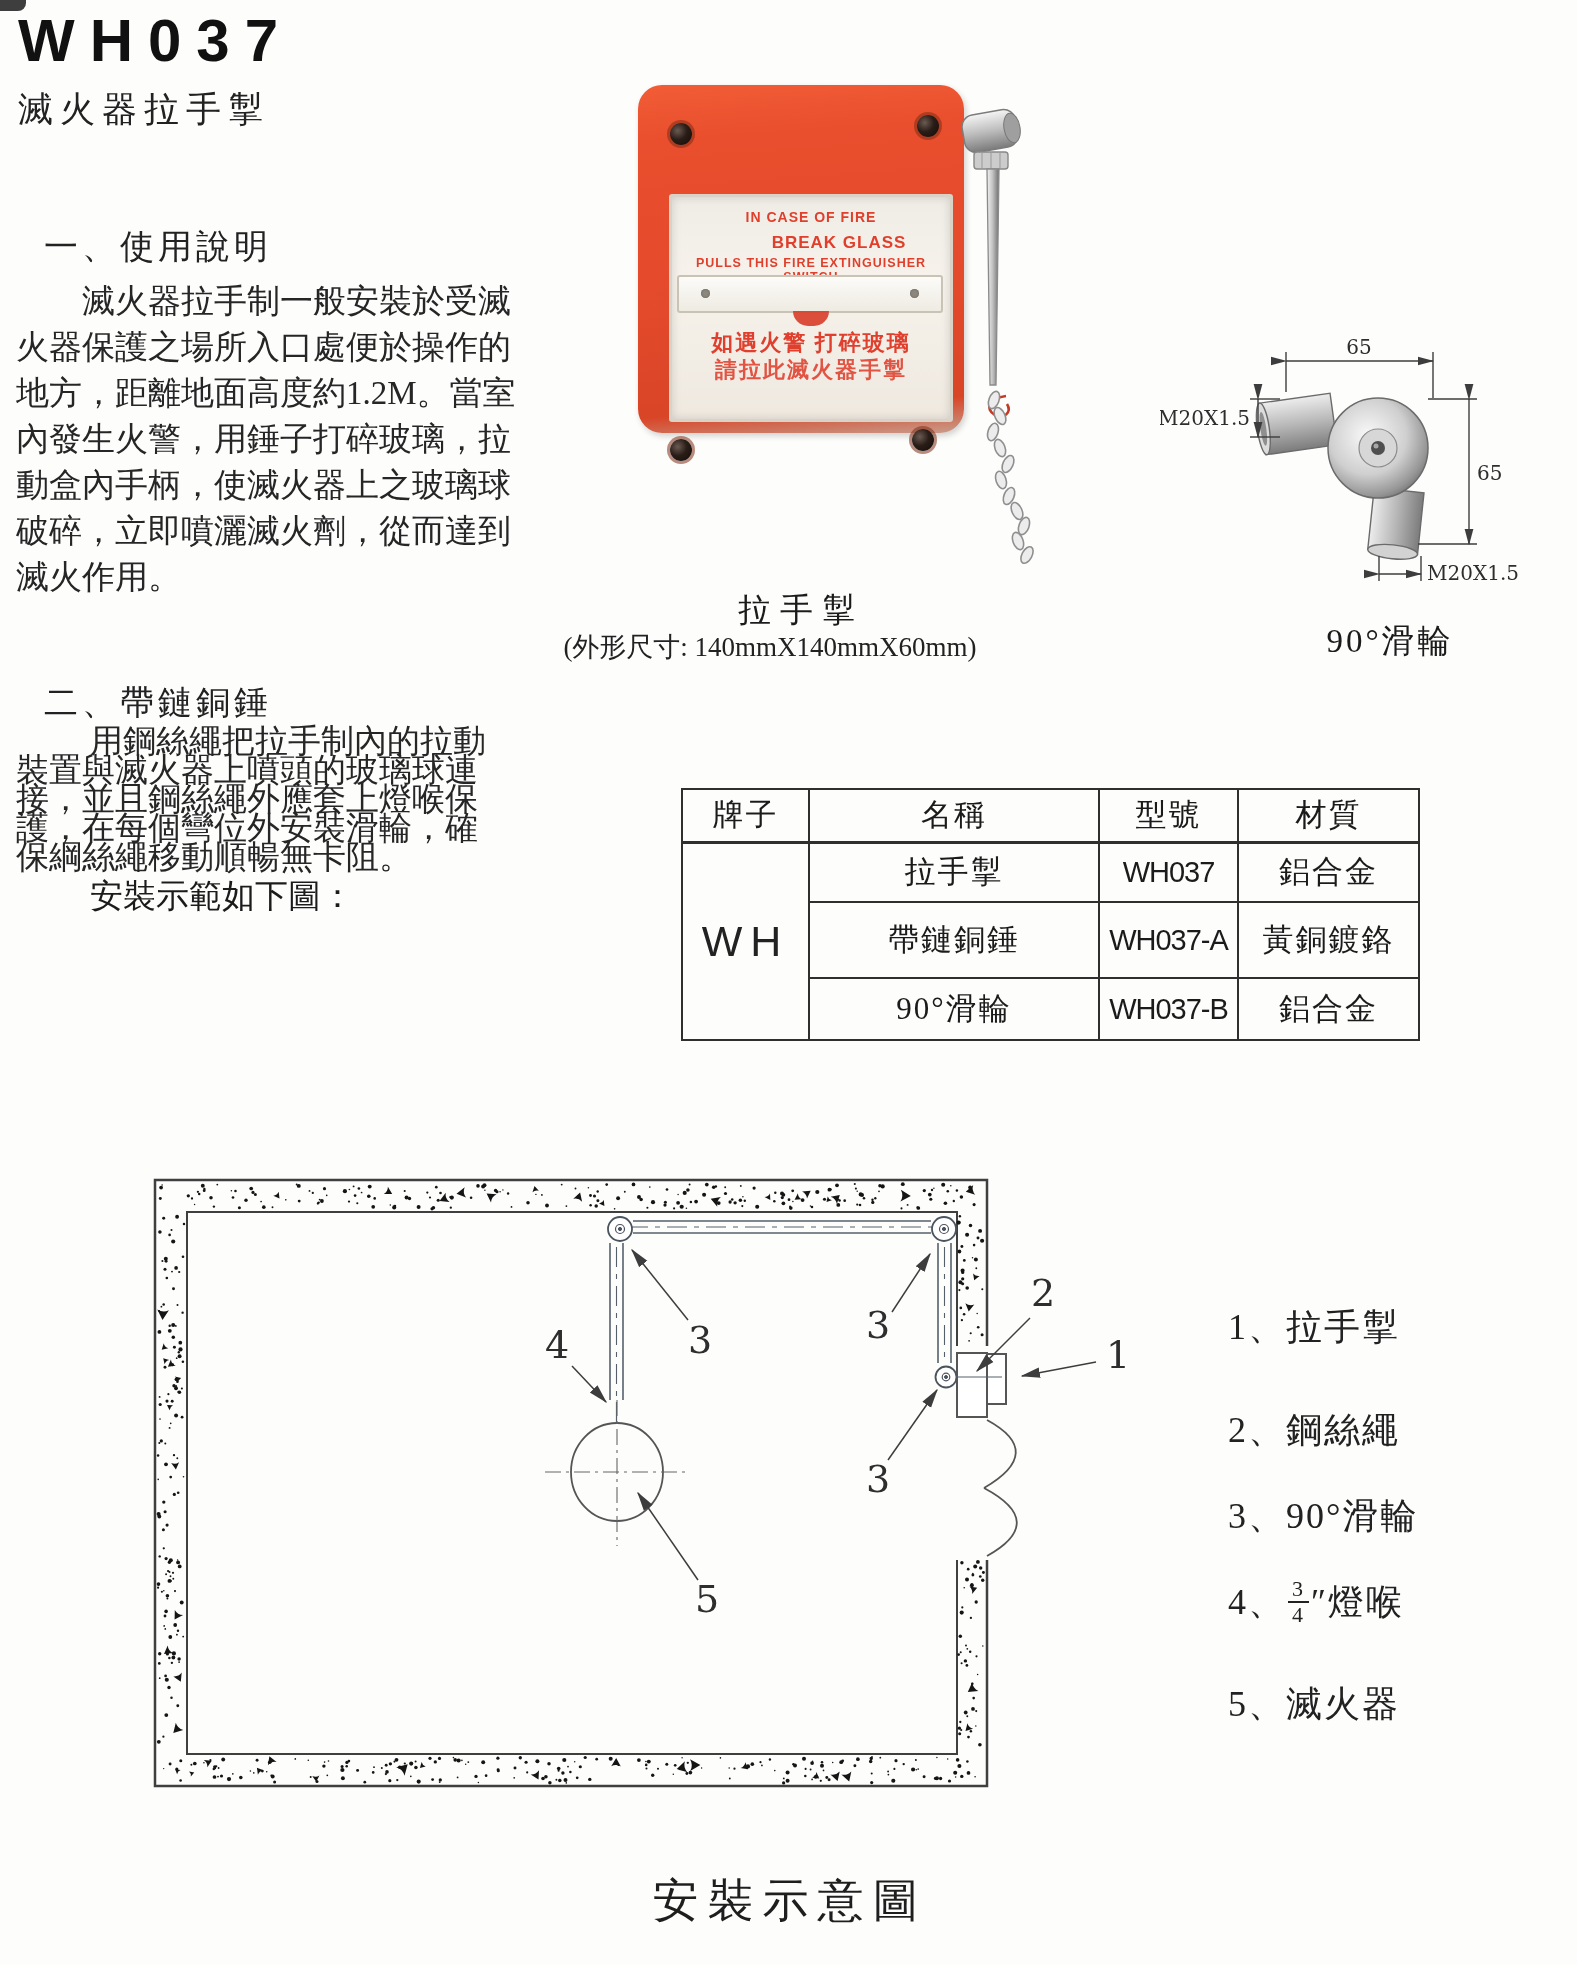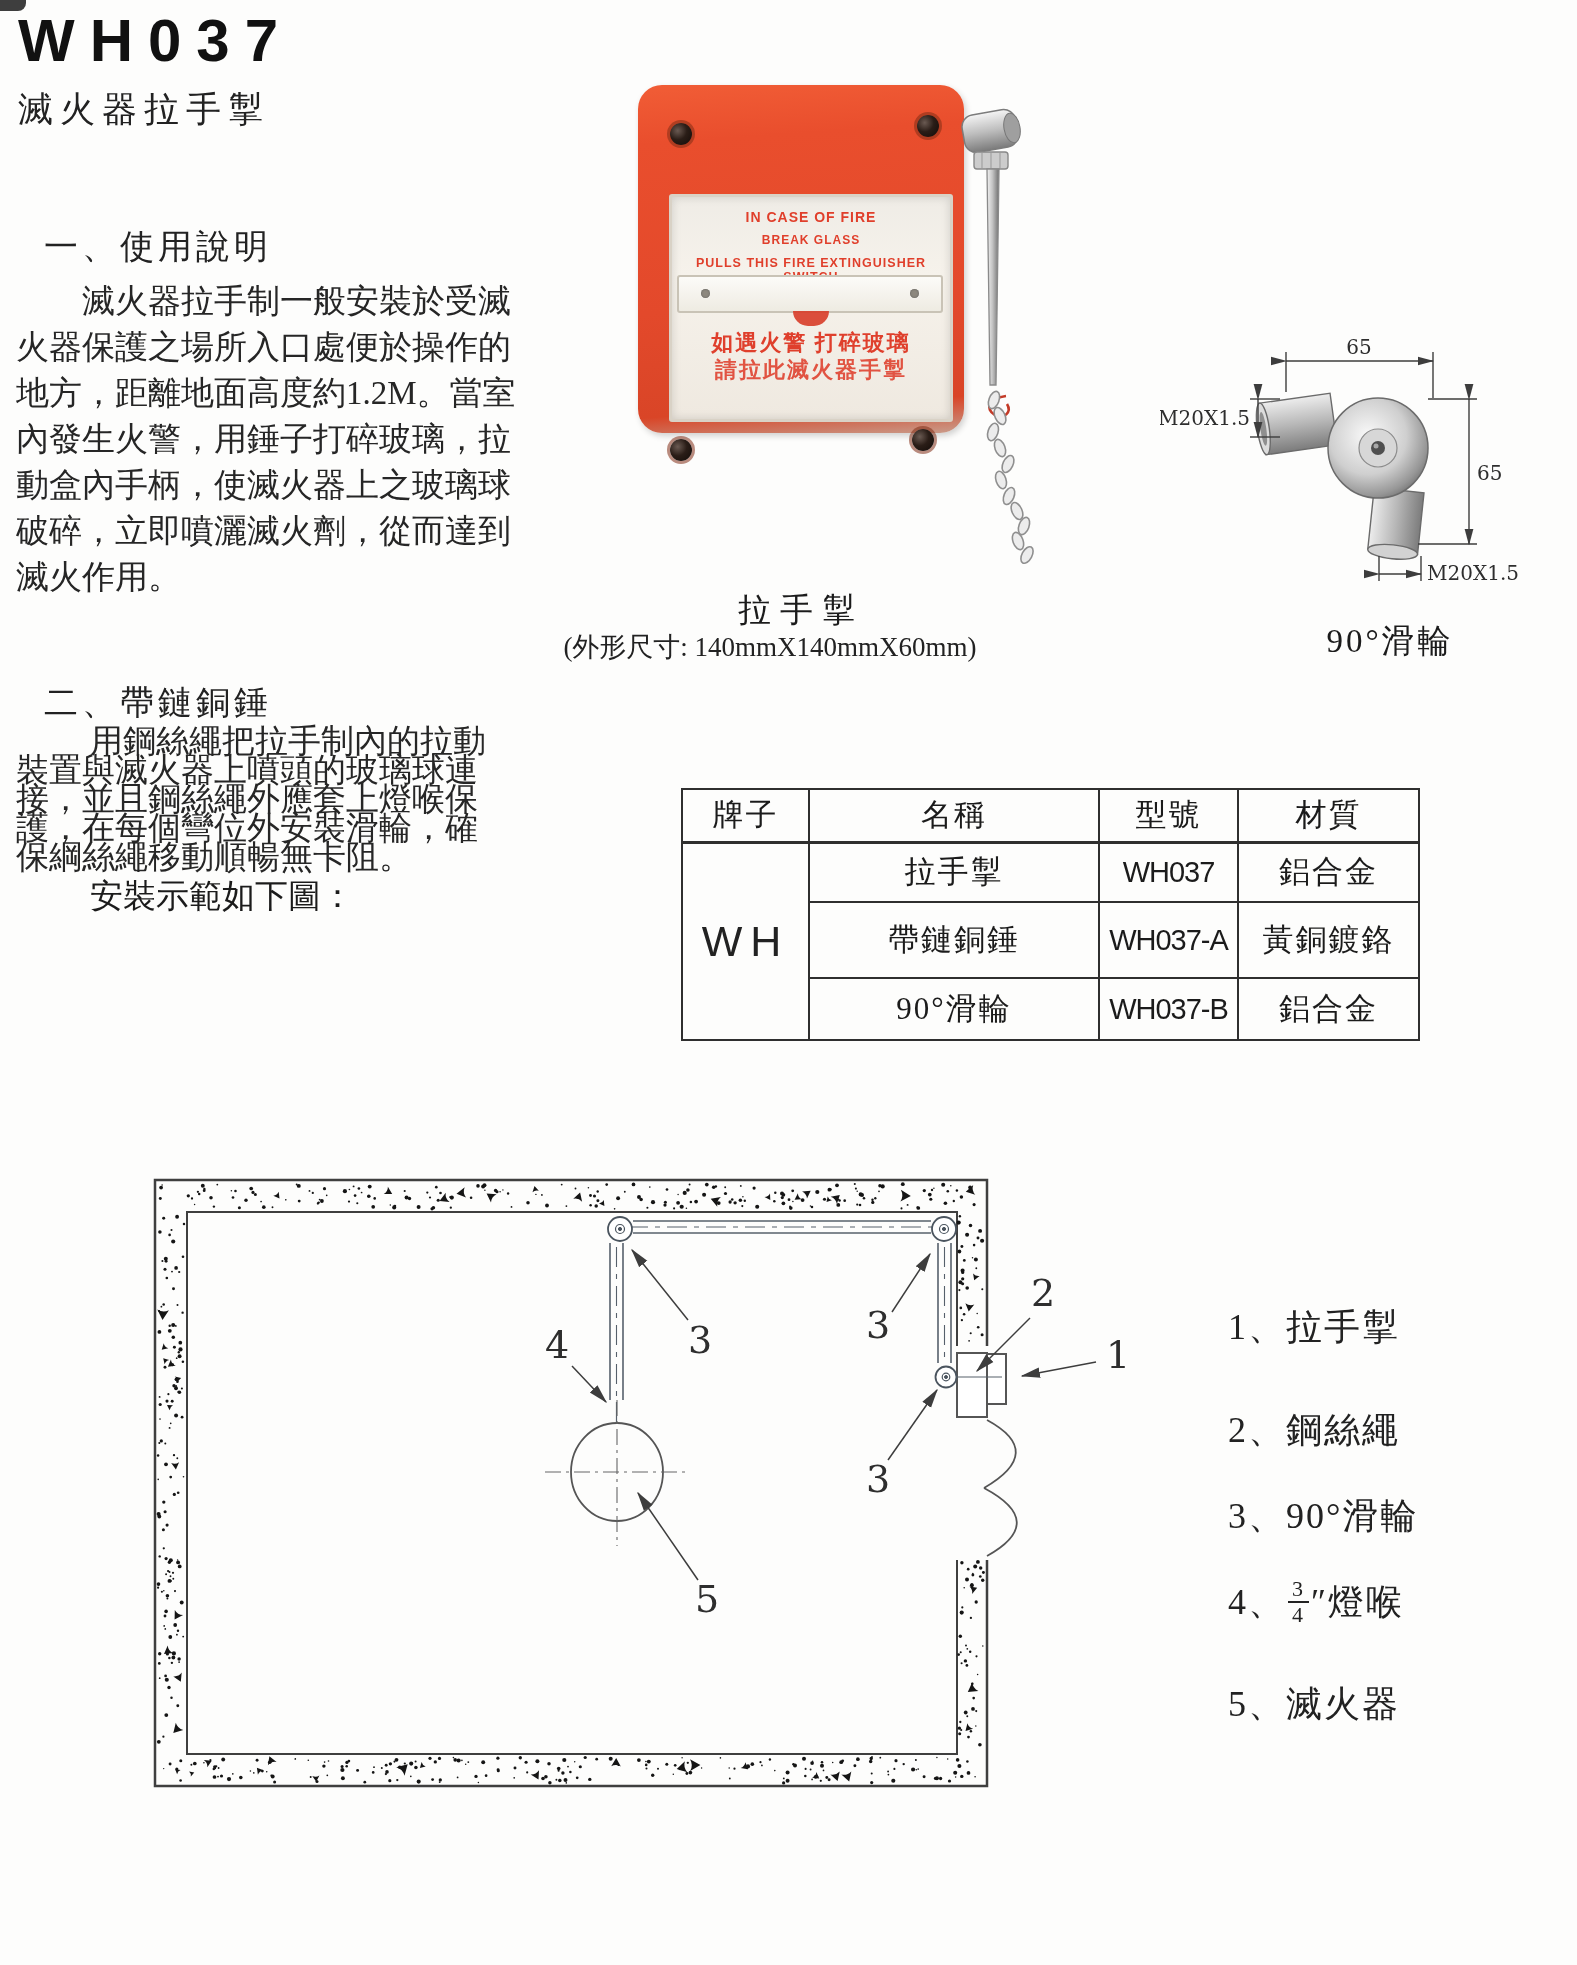--- a/index.html
+++ b/index.html
@@ -101,21 +101,21 @@
   </div>
   <div class="abs" id="install-note">安裝示範如下圖：</div>
 
   <div class="abs" id="photo-box">
     <div class="screw" style="left:32px;top:38px;"></div>
     <div class="screw" style="left:279px;top:30px;"></div>
     <div class="screw" style="left:32px;top:354px;"></div>
     <div class="screw" style="left:274px;top:344px;"></div>
     <div id="glass">
       <div class="gl-en" style="top:12px;font-size:14px;">IN CASE OF FIRE</div>
-      <div class="gl-en" style="top:36px;font-size:12px;">BREAK GLASS</div>
+      <div class="gl-en" style="top:36px;font-size:17px;padding-left:28px;">BREAK GLASS</div>
       <div class="gl-en" style="top:59px;font-size:12.5px;">PULLS THIS FIRE EXTINGUISHER SWITCH</div>
       <div id="glass-strip">
         <div class="strip-screw" style="left:22px;"></div>
         <div class="strip-screw" style="right:22px;"></div>
       </div>
       <div id="glass-bump"></div>
       <div class="gl-cn" style="top:131px;">如遇火警  打碎玻璃</div>
       <div class="gl-cn" style="top:158px;opacity:.88;">請拉此滅火器手掣</div>
     </div>
   </div>
@@ -972,13 +972,14 @@
   <div class="abs legend-item" style="left:1228px;top:1492px;">
     <span>3、</span><span>90°滑輪</span>
   </div>
   <div class="abs legend-item" style="left:1228px;top:1578px;">
     <span>4、</span><span class="frac"><span class="ftop">3</span><span class="fbot">4</span></span><span>″燈喉</span>
   </div>
   <div class="abs legend-item" style="left:1228px;top:1680px;">
     <span>5、</span><span>滅火器</span>
   </div>
 
+  <div class="abs" id="bottom-caption">安裝示意圖</div>
 </div>
 
 </body></html>

